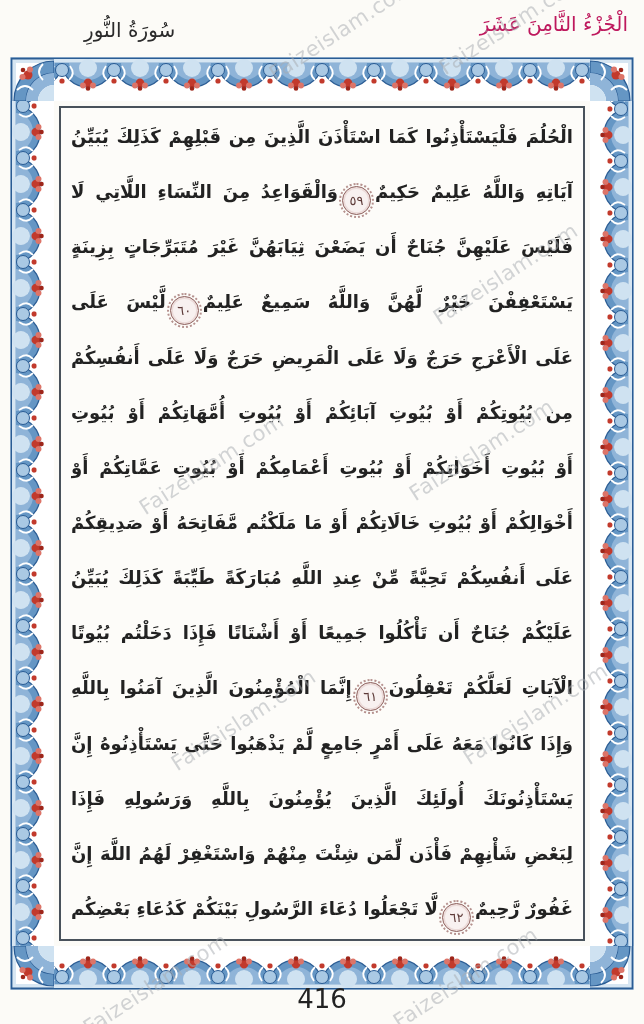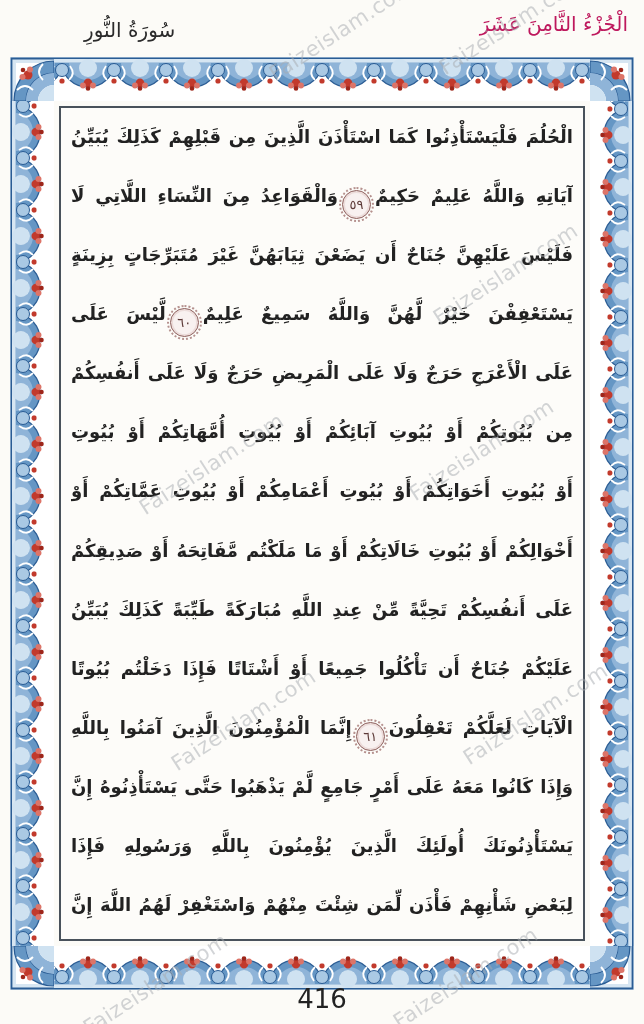--- a/index.html
+++ b/index.html
@@ -255,20 +255,21 @@
             <div class="qline"><span class="txt">عَلَى الْأَعْرَجِ حَرَجٌ وَلَا عَلَى الْمَرِيضِ حَرَجٌ وَلَا عَلَى أَنفُسِكُمْ أَن تَأْكُلُوا</span></div>
             <div class="qline"><span class="txt">مِن بُيُوتِكُمْ أَوْ بُيُوتِ آبَائِكُمْ أَوْ بُيُوتِ أُمَّهَاتِكُمْ أَوْ بُيُوتِ إِخْوَانِكُمْ</span></div>
             <div class="qline"><span class="txt">أَوْ بُيُوتِ أَخَوَاتِكُمْ أَوْ بُيُوتِ أَعْمَامِكُمْ أَوْ بُيُوتِ عَمَّاتِكُمْ أَوْ بُيُوتِ</span></div>
             <div class="qline"><span class="txt">أَخْوَالِكُمْ أَوْ بُيُوتِ خَالَاتِكُمْ أَوْ مَا مَلَكْتُم مَّفَاتِحَهُ أَوْ صَدِيقِكُمْ لَيْسَ</span></div>
             <div class="qline"><span class="txt">عَلَى أَنفُسِكُمْ تَحِيَّةً مِّنْ عِندِ اللَّهِ مُبَارَكَةً طَيِّبَةً كَذَلِكَ يُبَيِّنُ اللَّهُ لَكُمُ</span></div>
             <div class="qline"><span class="txt">عَلَيْكُمْ جُنَاحٌ أَن تَأْكُلُوا جَمِيعًا أَوْ أَشْتَاتًا فَإِذَا دَخَلْتُم بُيُوتًا فَسَلِّمُوا</span></div>
             <div class="qline"><span class="txt">الْآيَاتِ لَعَلَّكُمْ تَعْقِلُونَ</span><span class="vm">٦١</span><span class="txt">إِنَّمَا الْمُؤْمِنُونَ الَّذِينَ آمَنُوا بِاللَّهِ وَرَسُولِهِ</span></div>
             <div class="qline"><span class="txt">وَإِذَا كَانُوا مَعَهُ عَلَى أَمْرٍ جَامِعٍ لَّمْ يَذْهَبُوا حَتَّى يَسْتَأْذِنُوهُ إِنَّ الَّذِينَ</span></div>
             <div class="qline"><span class="txt">يَسْتَأْذِنُونَكَ أُولَئِكَ الَّذِينَ يُؤْمِنُونَ بِاللَّهِ وَرَسُولِهِ فَإِذَا اسْتَأْذَنُوكَ</span></div>
             <div class="qline"><span class="txt">لِبَعْضِ شَأْنِهِمْ فَأْذَن لِّمَن شِئْتَ مِنْهُمْ وَاسْتَغْفِرْ لَهُمُ اللَّهَ إِنَّ اللَّهَ</span></div>
+            <div class="qline"><span class="txt">غَفُورٌ رَّحِيمٌ</span><span class="vm">٦٢</span><span class="txt">لَّا تَجْعَلُوا دُعَاءَ الرَّسُولِ بَيْنَكُمْ كَدُعَاءِ بَعْضِكُم</span></div>
           </div>
       </div>
     </div>
   </div>
 
   <div class="pagenum">416</div>
 
   <span class="wm wm1">Faizeislam.com</span>
   <span class="wm wm2">Faizeislam.com</span>
   <span class="wm wm3">Faizeislam.com</span>

